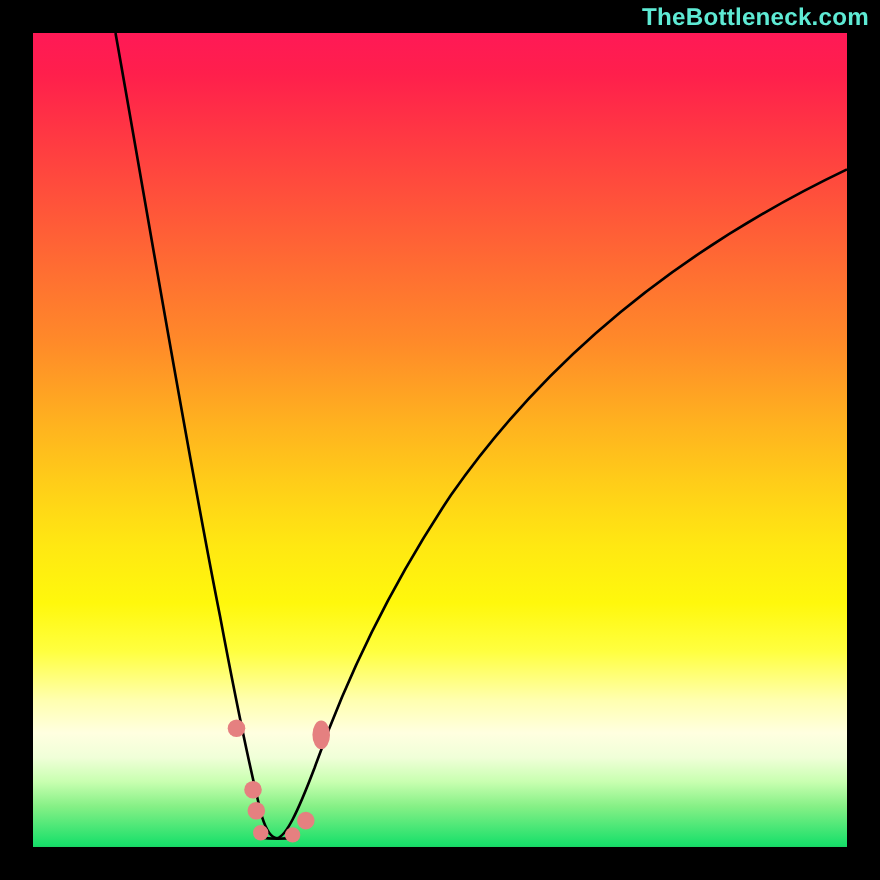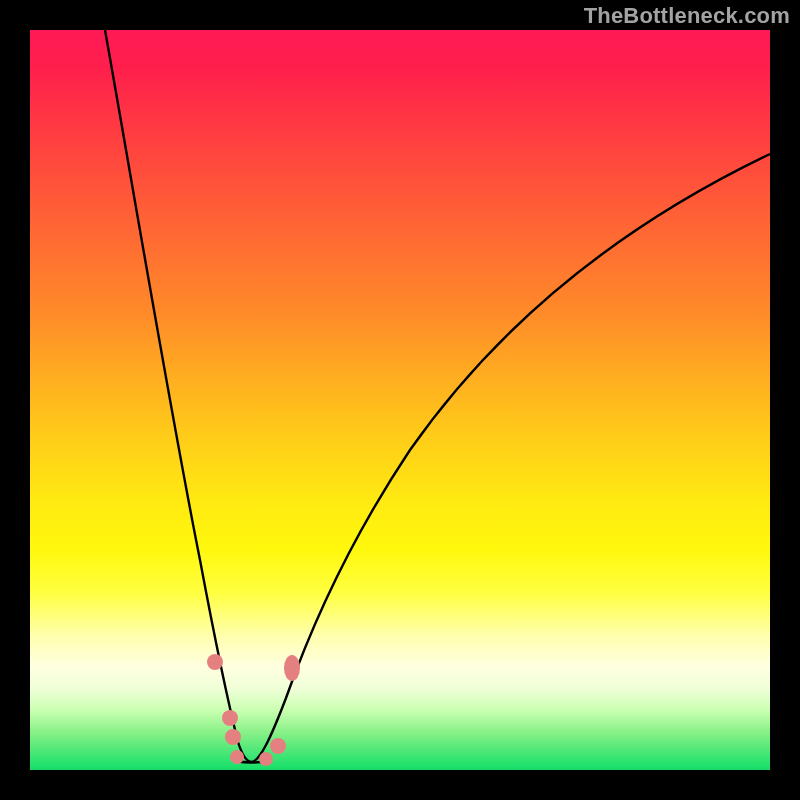--- a/index.html
+++ b/index.html
@@ -37,21 +37,21 @@
       #1bd464 100%
     );
   }
   .watermark {
     position: absolute;
     top: 3px;
     right: 10px;
     font-family: Arial, Helvetica, sans-serif;
     font-size: 22px;
     font-weight: 600;
-    color: #a3a3a3;
+    color: #5eead4;
     letter-spacing: 0.2px;
   }
   svg.curve {
     position: absolute;
     inset: 0;
     width: 100%;
     height: 100%;
     overflow: visible;
   }
   .curve path {

